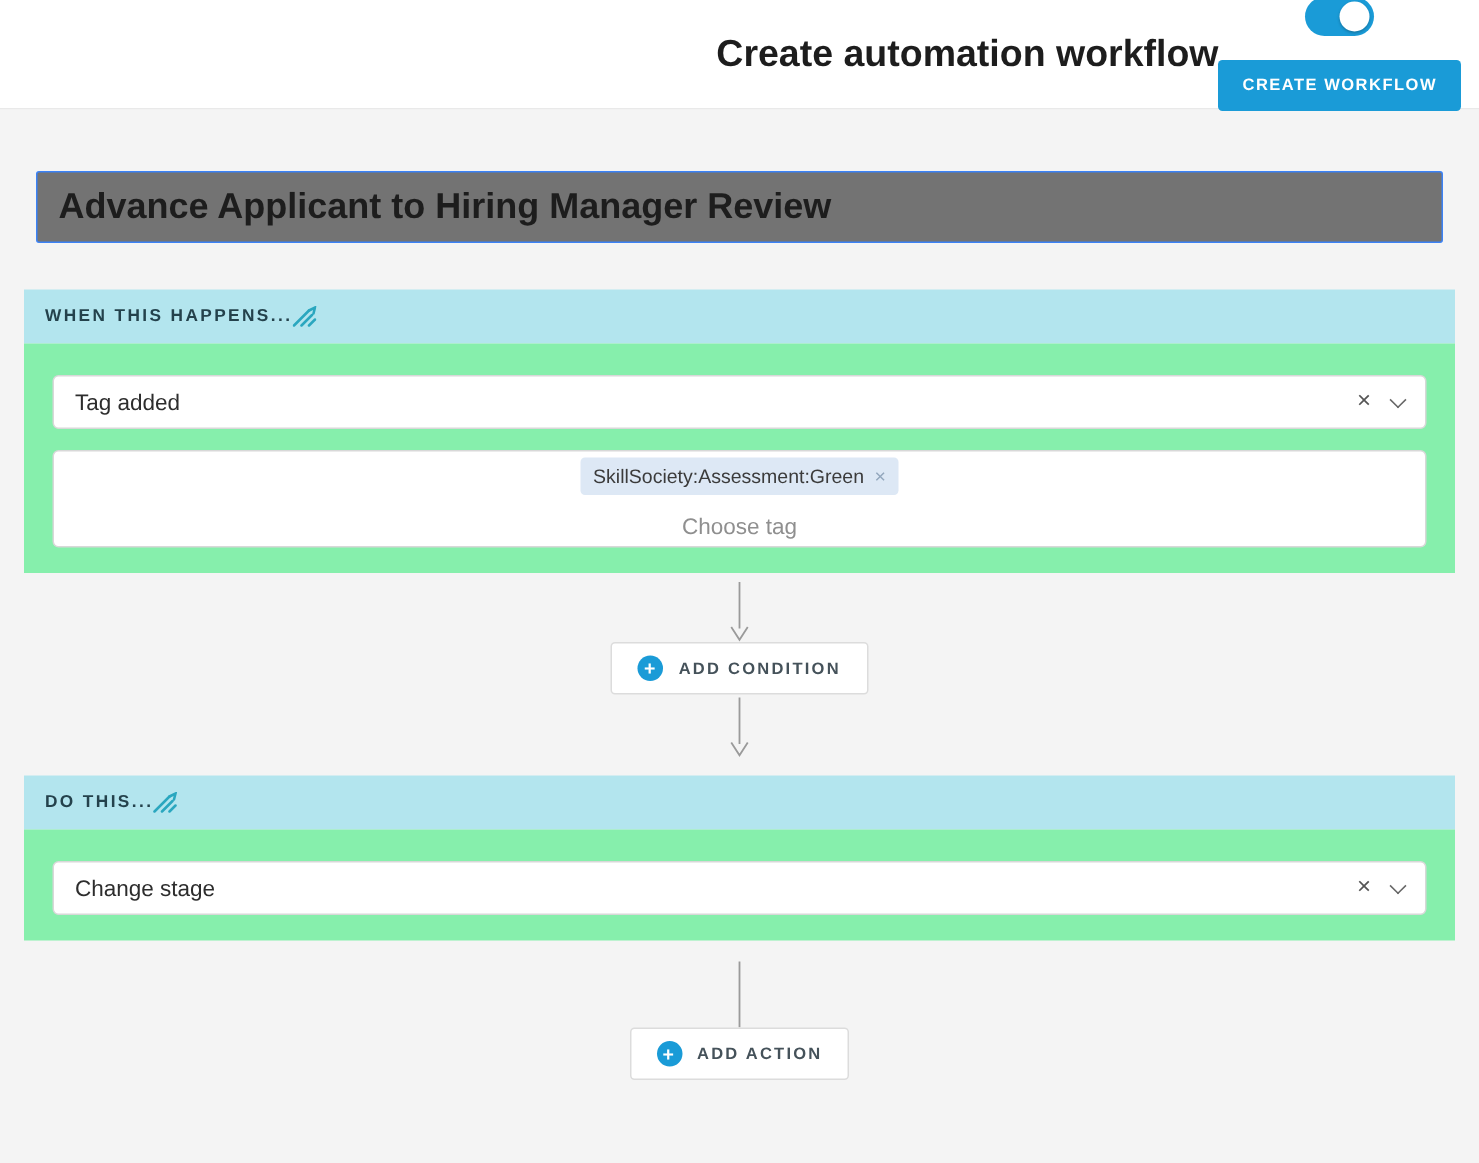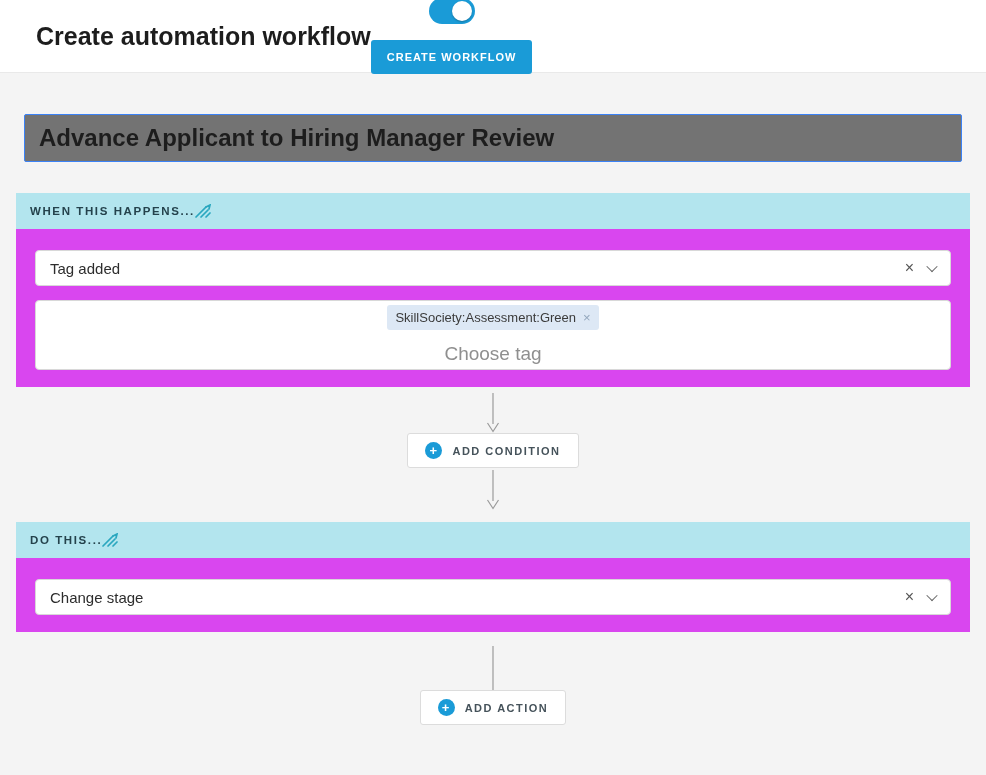--- a/index.html
+++ b/index.html
@@ -7,22 +7,22 @@
   body {
     width: 986px; height: 775px;
     background: #f4f4f4;
     font-family: "Liberation Sans", sans-serif;
     overflow: hidden;
     color: #222;
   }
 
   
   .topbar {
-    display: flex; align-items: center; justify-content: flex-start;
-    height: 73px; padding: 0 36px;
+    display: flex; align-items: center; justify-content: flex-end;
+    height: 73px; padding: 0 12px;
     background: #ffffff;
     border-bottom: 1px solid #e9e9e9;
   }
   .page-title {
     margin: 0; font-size: 25px; font-weight: 700; color: #1d1d1d;
   }
   .topbar-right { display: flex; align-items: center; gap: 16px; flex-direction: column; }
   .toggle {
     width: 46px; height: 26px; border-radius: 14px;
     background: #1a9bd7; position: relative; cursor: pointer;
@@ -59,21 +59,21 @@
   .section-header {
     background: #b3e5ee; height: 36px;
     display: flex; align-items: center; justify-content: flex-start;
     padding: 0 14px;
   }
   .section-header .label {
     font-size: 11.5px; font-weight: 700; letter-spacing: 1.6px; color: #24424c;
   }
   .automation-icon { display: inline-flex; }
   .section-body {
-    background: #d946ef; padding: 21px 19px 17px;
+    background: #86efac; padding: 21px 19px 17px;
   }
 
   .select-row {
     height: 36px; background: #fff;
     border: 1px solid #d8d8d8; border-radius: 4px;
     display: flex; align-items: center; justify-content: space-between;
     padding: 0 14px; font-size: 15px; color: #2d2d2d; cursor: pointer;
   }
   .select-row + .select-row, .select-row + .tag-row { margin-top: 14px; }
   .row-icons { display: flex; align-items: center; gap: 14px; }
@@ -90,21 +90,21 @@
     border: 1px solid #d8d8d8; border-radius: 4px;
     display: flex; align-items: center; gap: 13px;
     padding: 4px 12px; cursor: text; flex-direction: column;
   }
   .chip {
     display: inline-flex; align-items: center; gap: 7px;
     background: #dde8f5; border-radius: 3px;
     padding: 5px 8px; font-size: 13px; color: #3b3b3b; white-space: nowrap;
   }
   .chip-x { color: #93a7bd; font-size: 13px; cursor: pointer; line-height: 1; }
-  .placeholder { font-size: 19px; color: #8f8f8f; }
+  .placeholder { font-size: 15px; color: #8f8f8f; }
 
   
   .center-row { display: flex; justify-content: center; }
   .connector { margin: 6px 0 0; }
   .connector.tight { margin: 0; }
   .add-btn {
     display: flex; align-items: center; gap: 10px;
     background: #fff; border: 1px solid #dcdcdc; border-radius: 3px;
     font-family: "Liberation Sans", sans-serif;
     font-size: 11px; font-weight: 700; letter-spacing: 1.5px; color: #45525a;

